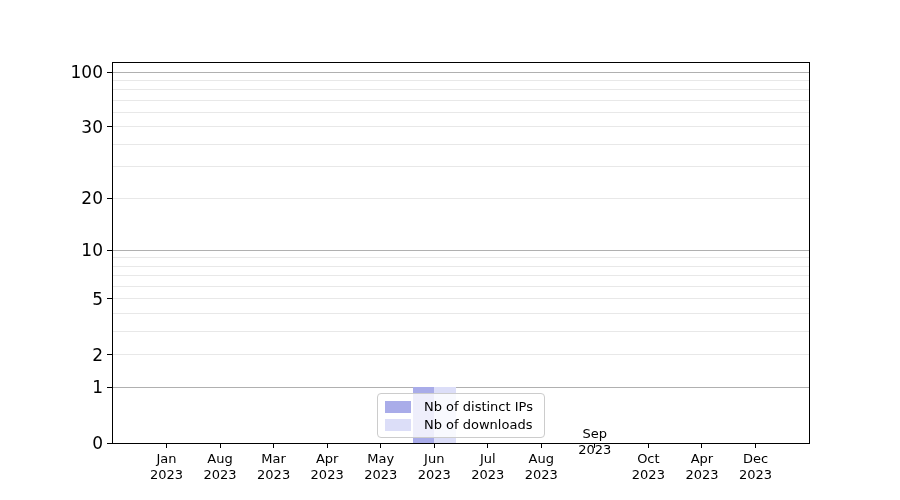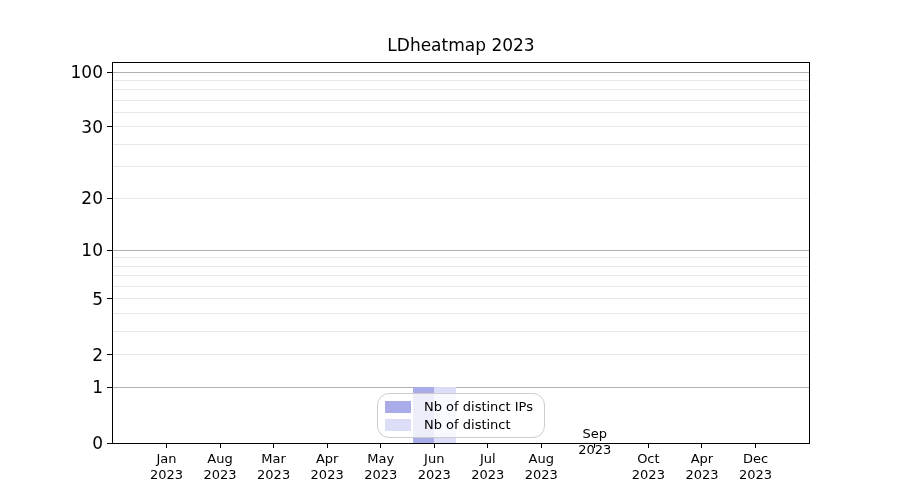--- a/index.html
+++ b/index.html
@@ -13,31 +13,30 @@
   .grid.minor{background:#e8e8e8;}
   .grid.major{background:#b0b0b0;}
   .bar{position:absolute;}
   .ytick-mark{position:absolute;width:5px;height:1px;background:#000;}
   .xtick-mark{position:absolute;width:1px;height:5px;background:#000;}
   .ytick-label{position:absolute;width:44px;text-align:right;font-size:17px;
                color:#000;line-height:14px;}
   .xtick-label{position:absolute;width:64px;text-align:center;font-size:13px;
                color:#000;line-height:16px;white-space:pre-line;}
   #legend{position:absolute;left:377px;top:393px;width:168px;box-sizing:border-box;
-          background:rgba(255,255,255,0.8);border:1px solid #cccccc;border-radius:12px;
+          background:rgba(255,255,255,0.8);border:1px solid #cccccc;border-radius:4px;
           padding:5px 9px 5px 7px;display:flex;flex-direction:column;gap:3px;z-index:5;}
   .legend-row{display:flex;align-items:center;}
   .legend-swatch{width:26px;height:12px;margin-right:13px;flex:none;}
   .legend-label{font-size:13px;color:#000;white-space:nowrap;}
 </style>
 </head>
 <body>
 
 <div id="figure">
-  <div id="title">LDheatmap 2023</div>
   <div id="plot">
       <div class="grid minor" style="top: 291.191px;"></div>
       <div class="grid minor" style="top: 268.066px;"></div>
       <div class="grid minor" style="top: 250.129px;"></div>
       <div class="grid minor" style="top: 235.474px;"></div>
       <div class="grid minor" style="top: 223.083px;"></div>
       <div class="grid minor" style="top: 212.349px;"></div>
       <div class="grid minor" style="top: 202.881px;"></div>
       <div class="grid minor" style="top: 194.412px;"></div>
       <div class="grid minor" style="top: 134.773px;"></div>
@@ -108,16 +107,16 @@
       <div class="xtick-label" style="left: 723.462px; top: 451px;">Dec
 2023</div>
     </div>
   <div id="legend">
       <div class="legend-row">
         <div class="legend-swatch" style="background: rgb(169, 172, 233);"></div>
         <div class="legend-label">Nb of distinct IPs</div>
       </div>
       <div class="legend-row">
         <div class="legend-swatch" style="background: rgb(220, 222, 248);"></div>
-        <div class="legend-label">Nb of distinct</div>
+        <div class="legend-label">Nb of downloads</div>
       </div>
     </div>
 </div>
 
 </body></html>

